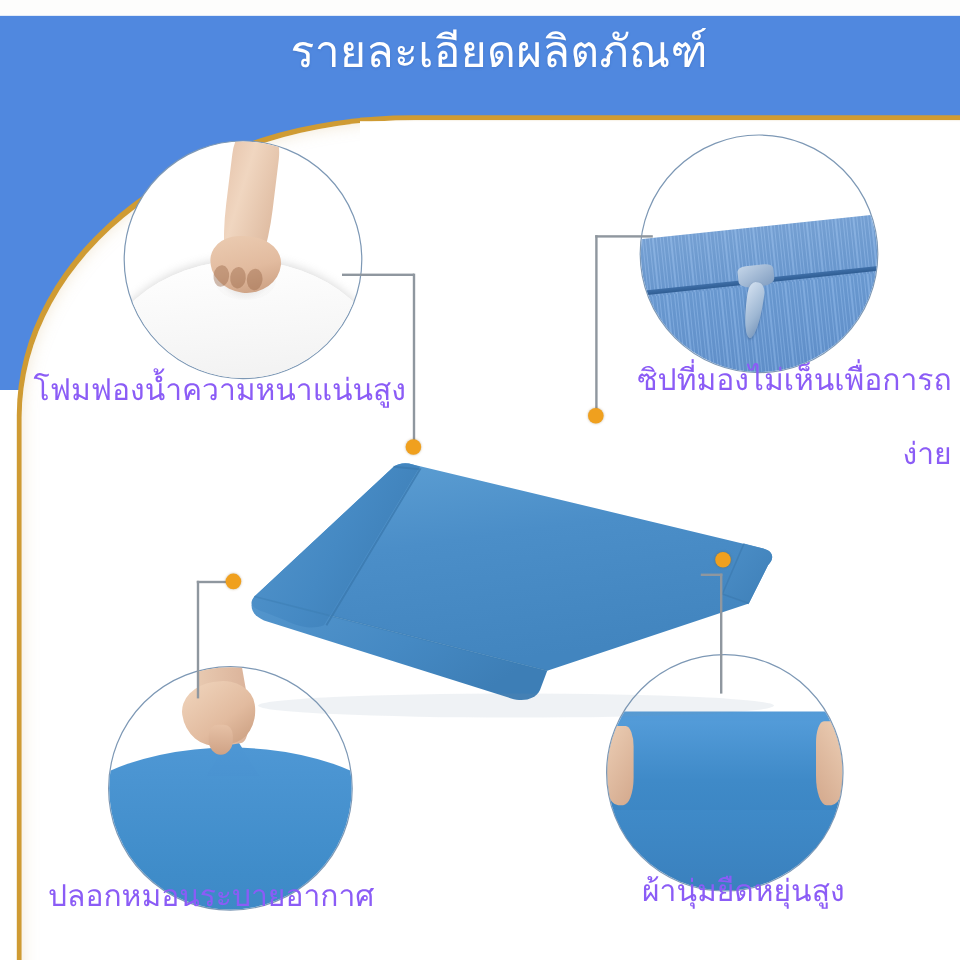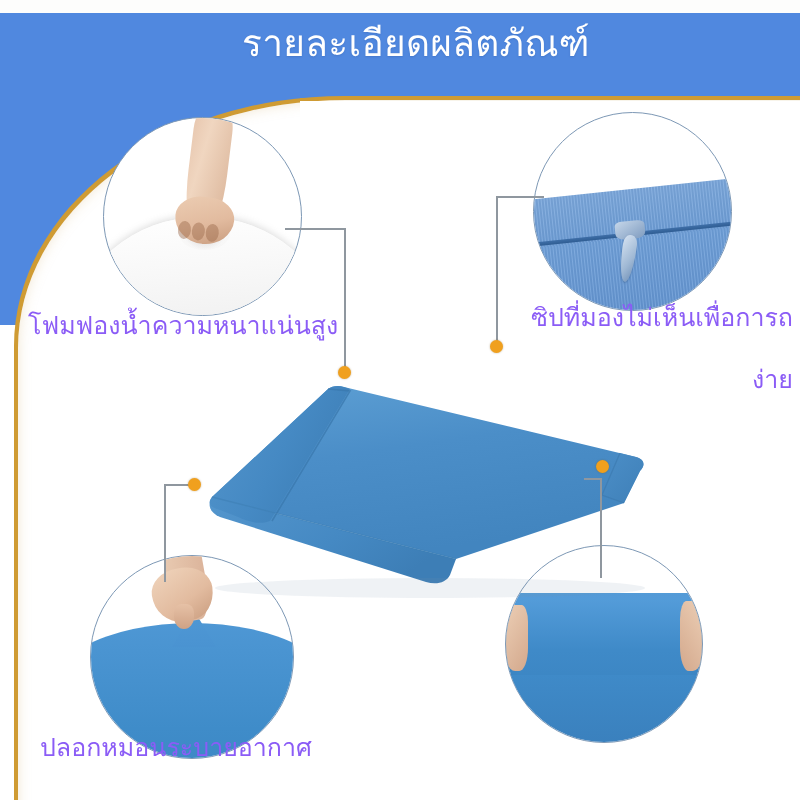--- a/index.html
+++ b/index.html
@@ -411,15 +411,16 @@
     <div class="label lbl-foam">โฟมฟองน้ำความหนาแน่นสูง</div>
 
     <div class="label label-multiline lbl-zip">
       <span>ซิปที่มองไม่เห็นเพื่อการถ</span><br>
       <br>
       <span>ง่าย</span>
     </div>
 
     <div class="label lbl-cover">ปลอกหมอนระบายอากาศ</div>
 
+    <div class="label lbl-soft">ผ้านุ่มยืดหยุ่นสูง</div>
 
   </div>
 </div>
 
 </body></html>

